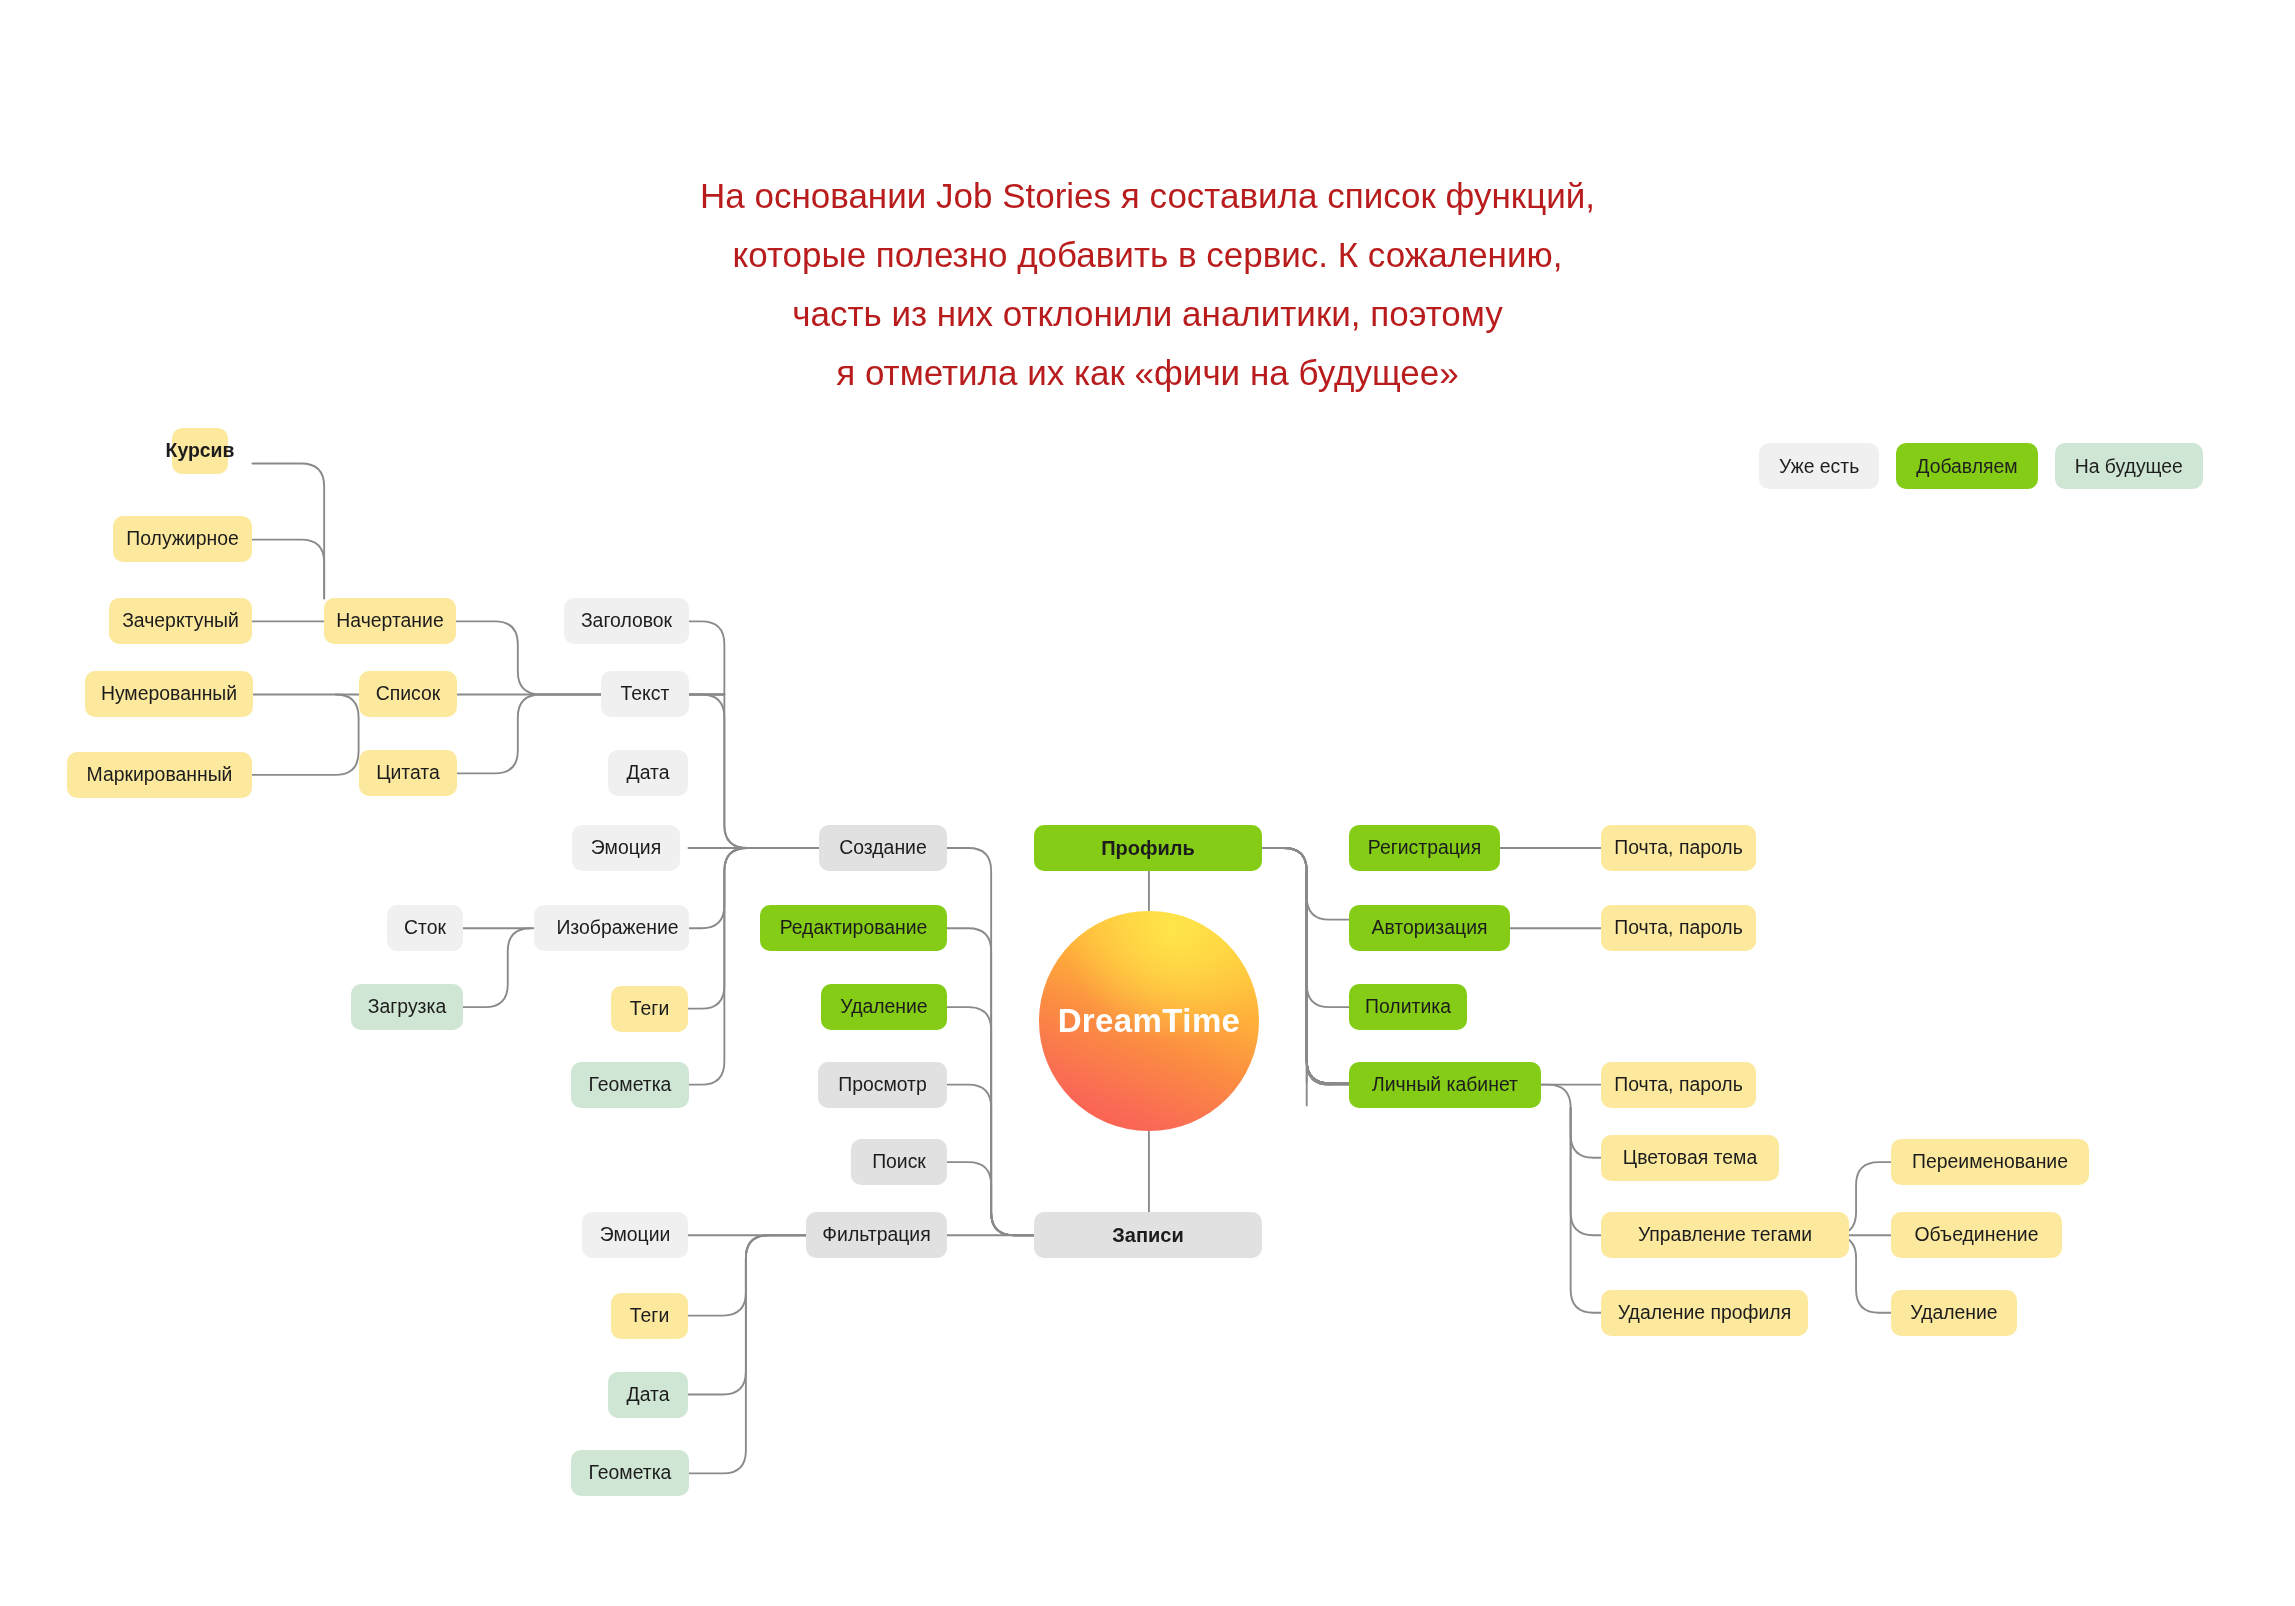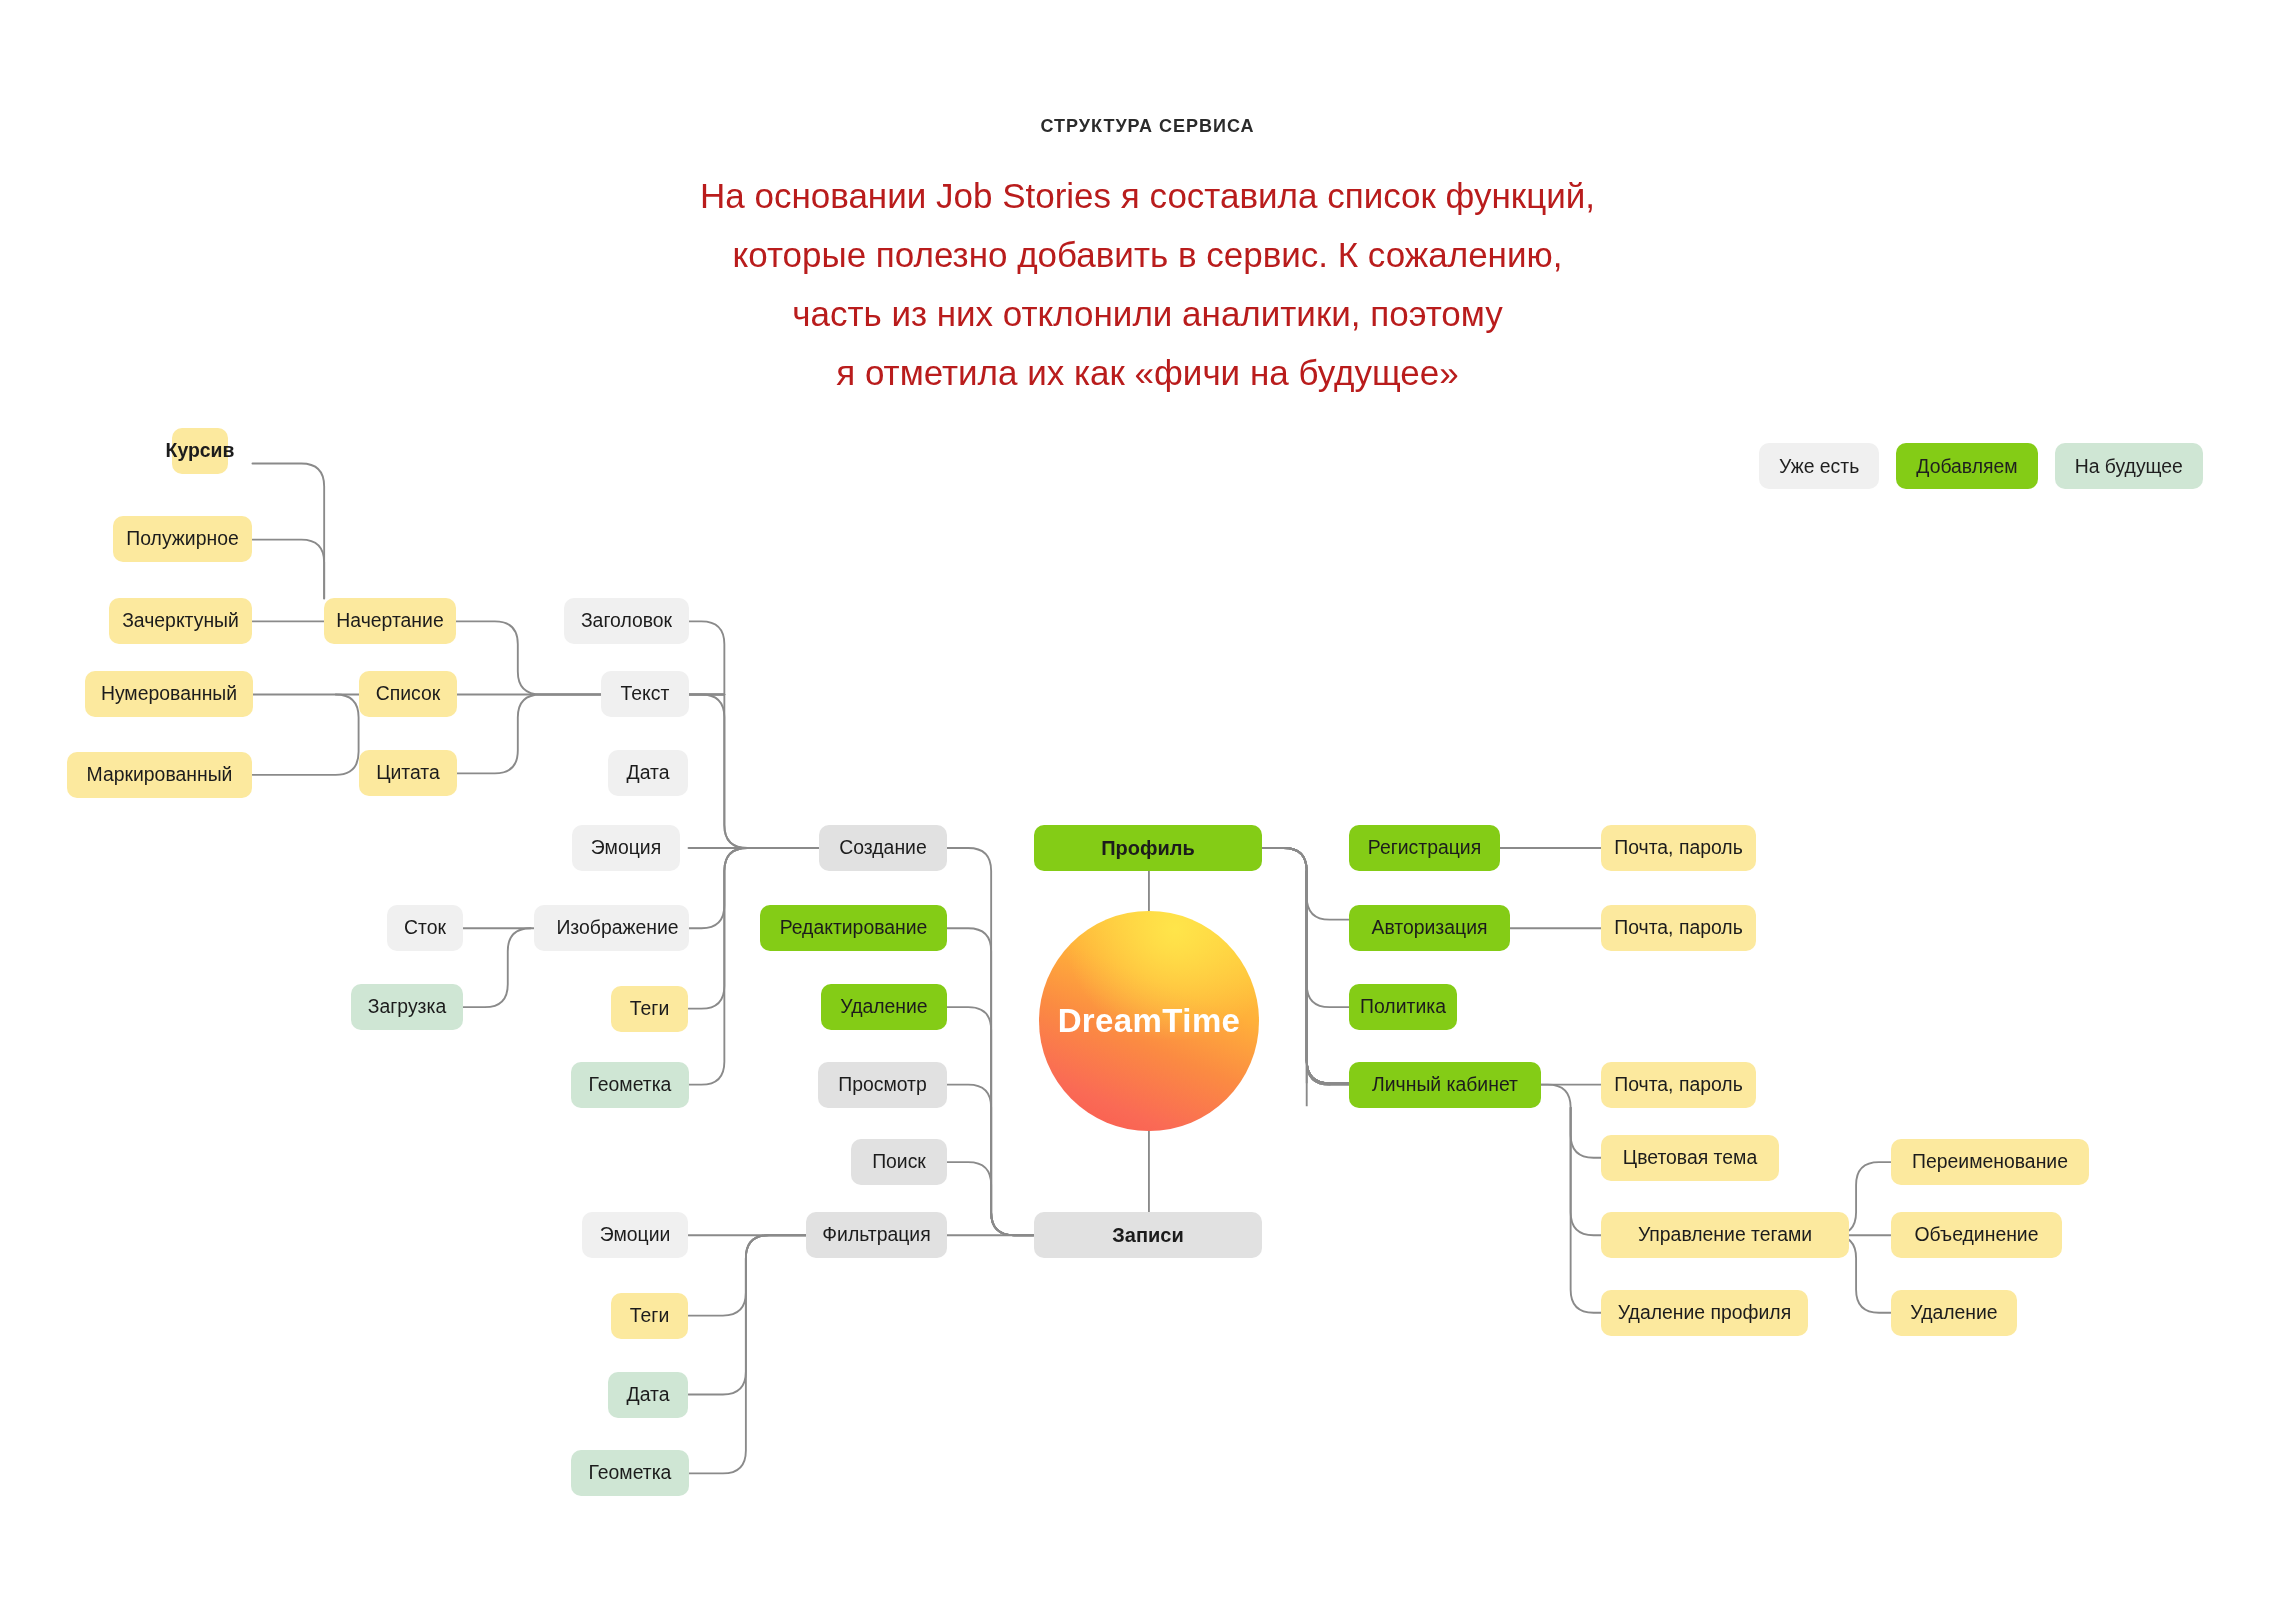--- a/index.html
+++ b/index.html
@@ -121,21 +121,20 @@
     font-size: 33px;
     font-weight: 700;
     letter-spacing: 0.4px;
   }
 </style>
 </head>
 <body>
 
 <div id="canvas">
 
-  <div class="eyebrow">СТРУКТУРА СЕРВИСА</div>
   <div class="lede">На основании Job Stories я составила список функций,
 которые полезно добавить в сервис. К сожалению,
 часть из них отклонили аналитики, поэтому
 я отметила их как «фичи на будущее»</div>
 
   <div class="legend">
     <div class="legend-chip f-have">Уже есть</div>
     <div class="legend-chip f-add">Добавляем</div>
     <div class="legend-chip f-future">На будущее</div>
   </div>
@@ -256,21 +255,21 @@
   <div class="node f-future" style="left:571px; top:1450px; width:118px;">Геометка</div>
 
   <div class="node f-add bold" style="left:1034px; top:825px; width:228px;">Профиль</div>
   <div class="hub">
     <span class="hub-label">DreamTime</span>
   </div>
   <div class="node f-have-dark bold" style="left:1034px; top:1212px; width:228px;">Записи</div>
 
   <div class="node f-add" style="left:1349px; top:825px; width:151px;">Регистрация</div>
   <div class="node f-add" style="left:1349px; top:905px; width:161px;">Авторизация</div>
-  <div class="node f-add" style="left:1349px; top:984px; width:108px;">Политика</div>
+  <div class="node f-add" style="left:1349px; top:984px; width:118px;">Политика</div>
   <div class="node f-add" style="left:1349px; top:1062px; width:192px;">Личный кабинет</div>
 
   <div class="node f-add-pale" style="left:1601px; top:825px; width:155px;">Почта, пароль</div>
   <div class="node f-add-pale" style="left:1601px; top:905px; width:155px;">Почта, пароль</div>
   <div class="node f-add-pale" style="left:1601px; top:1062px; width:155px;">Почта, пароль</div>
 
   <div class="node f-add-pale" style="left:1601px; top:1135px; width:178px;">Цветовая тема</div>
   <div class="node f-add-pale" style="left:1601px; top:1212px; width:248px;">Управление тегами</div>
   <div class="node f-add-pale" style="left:1601px; top:1290px; width:207px;">Удаление профиля</div>
 

